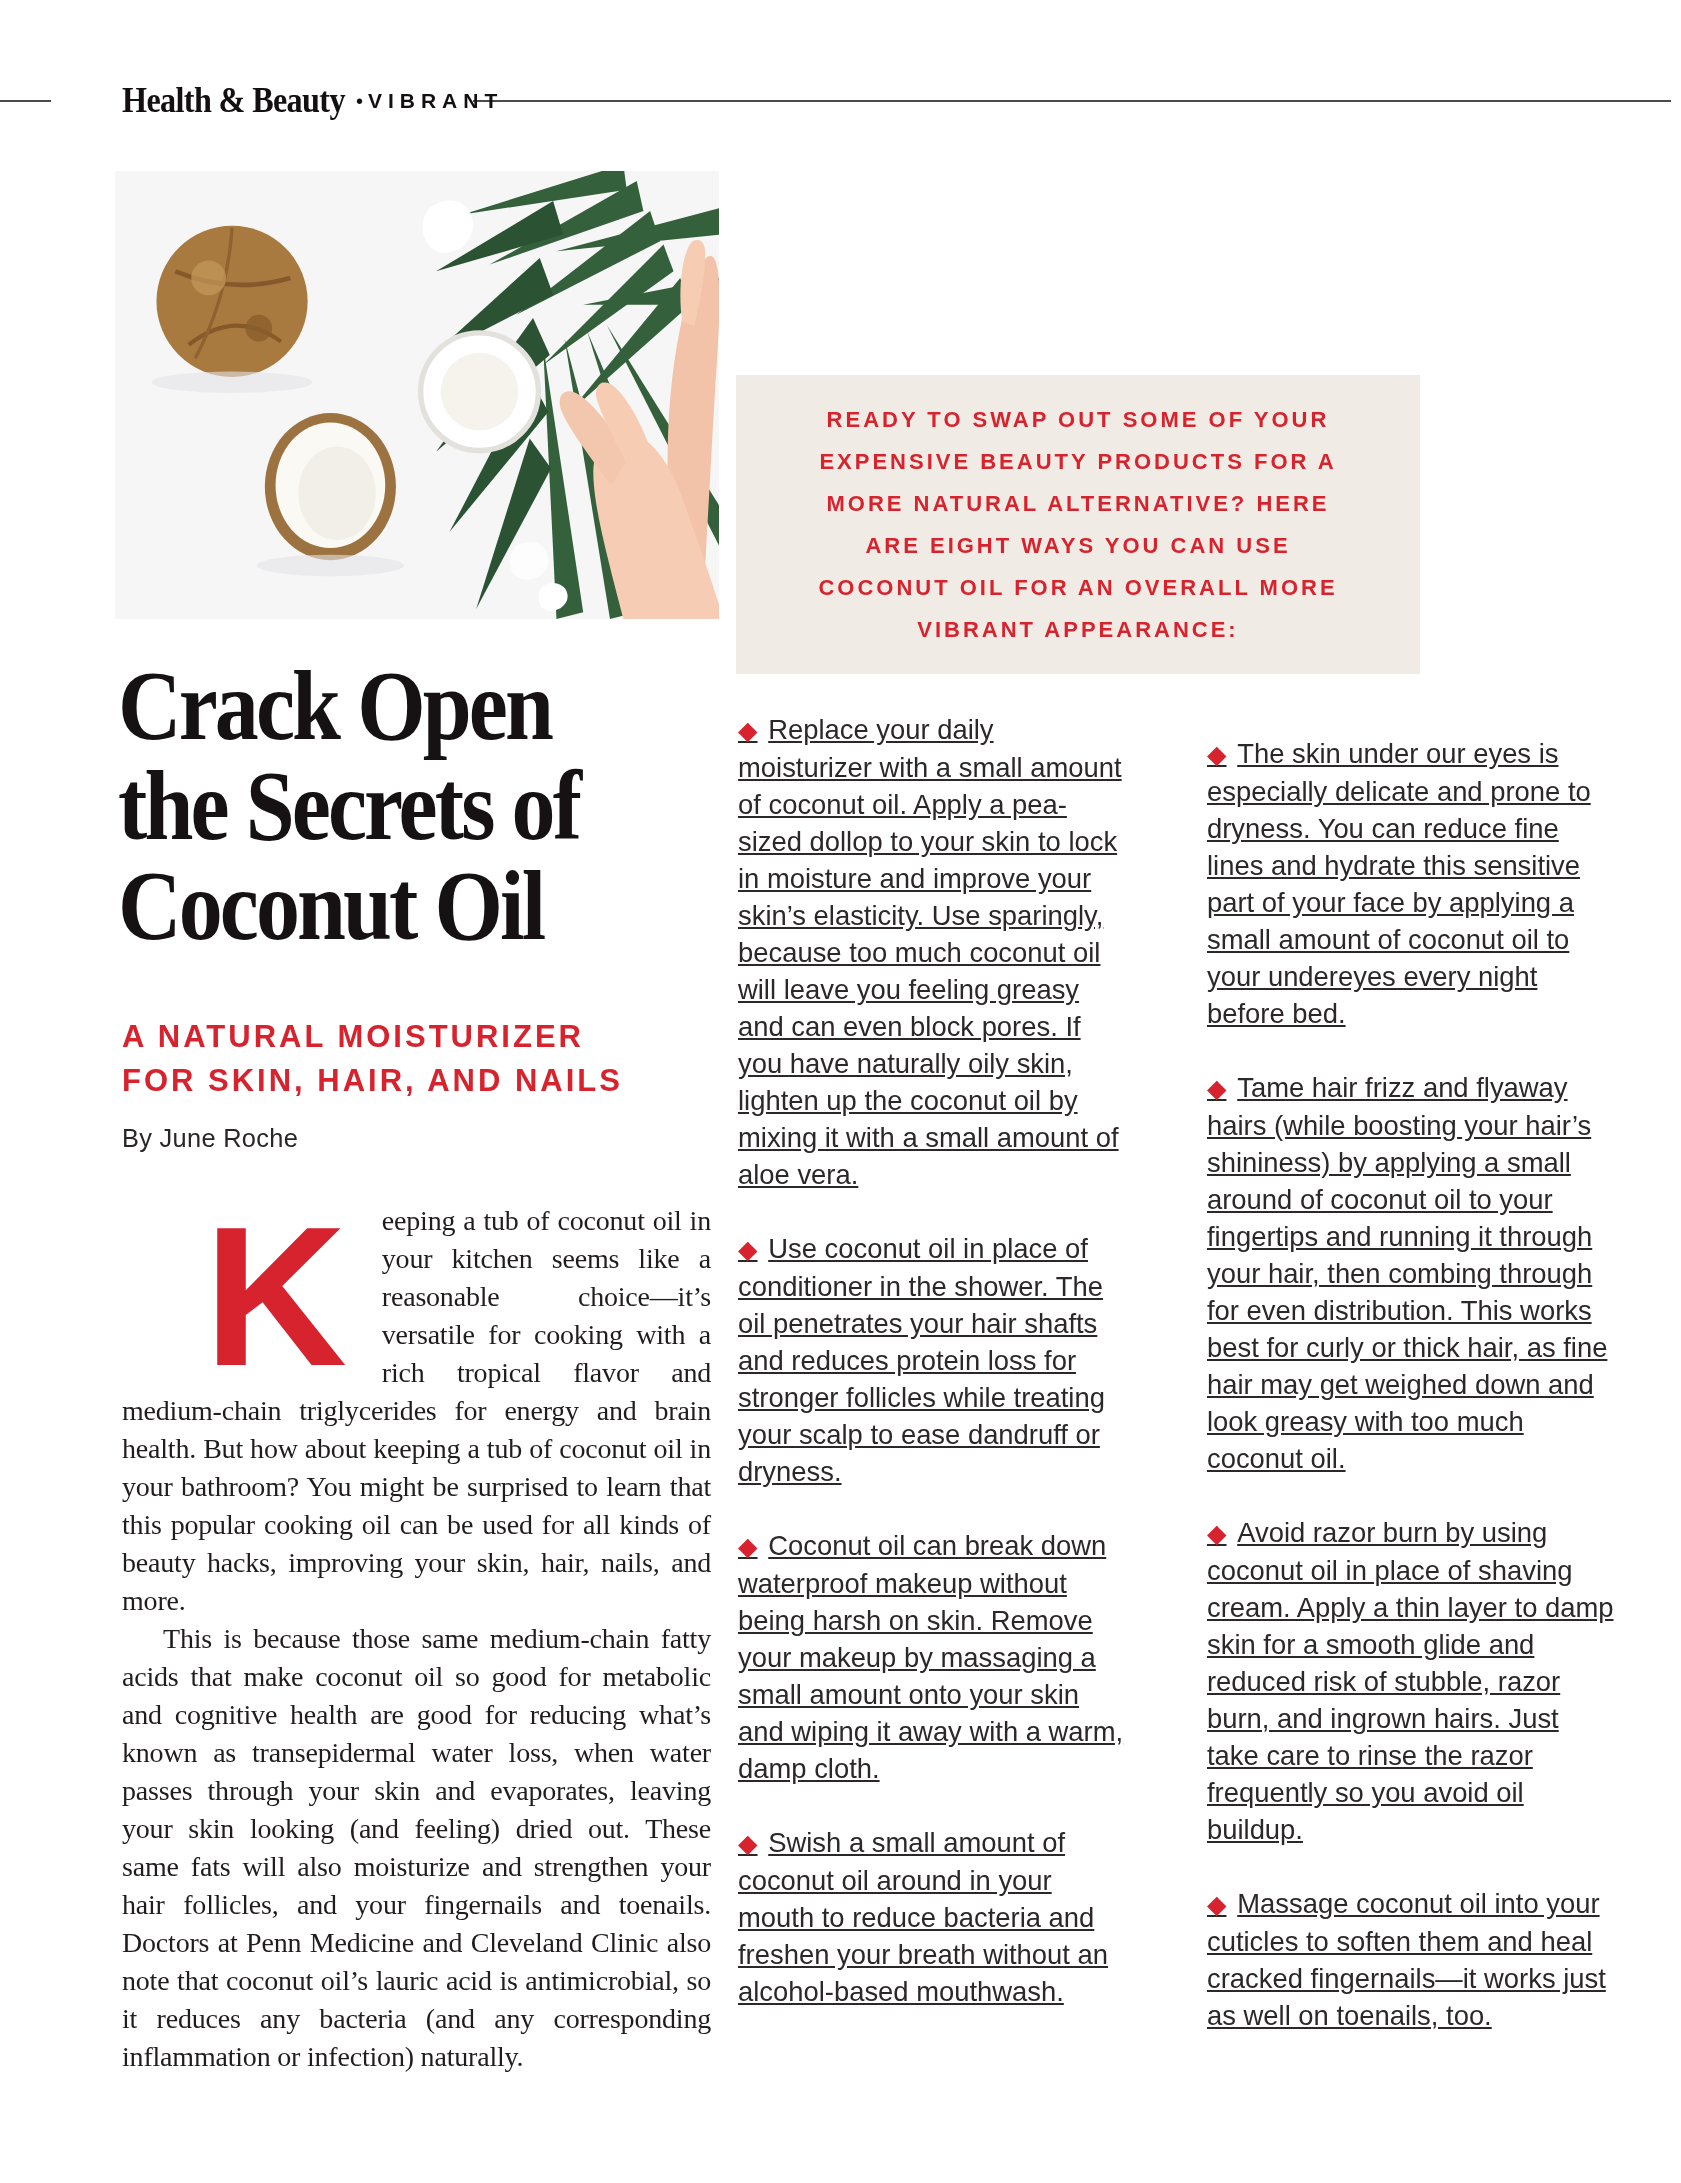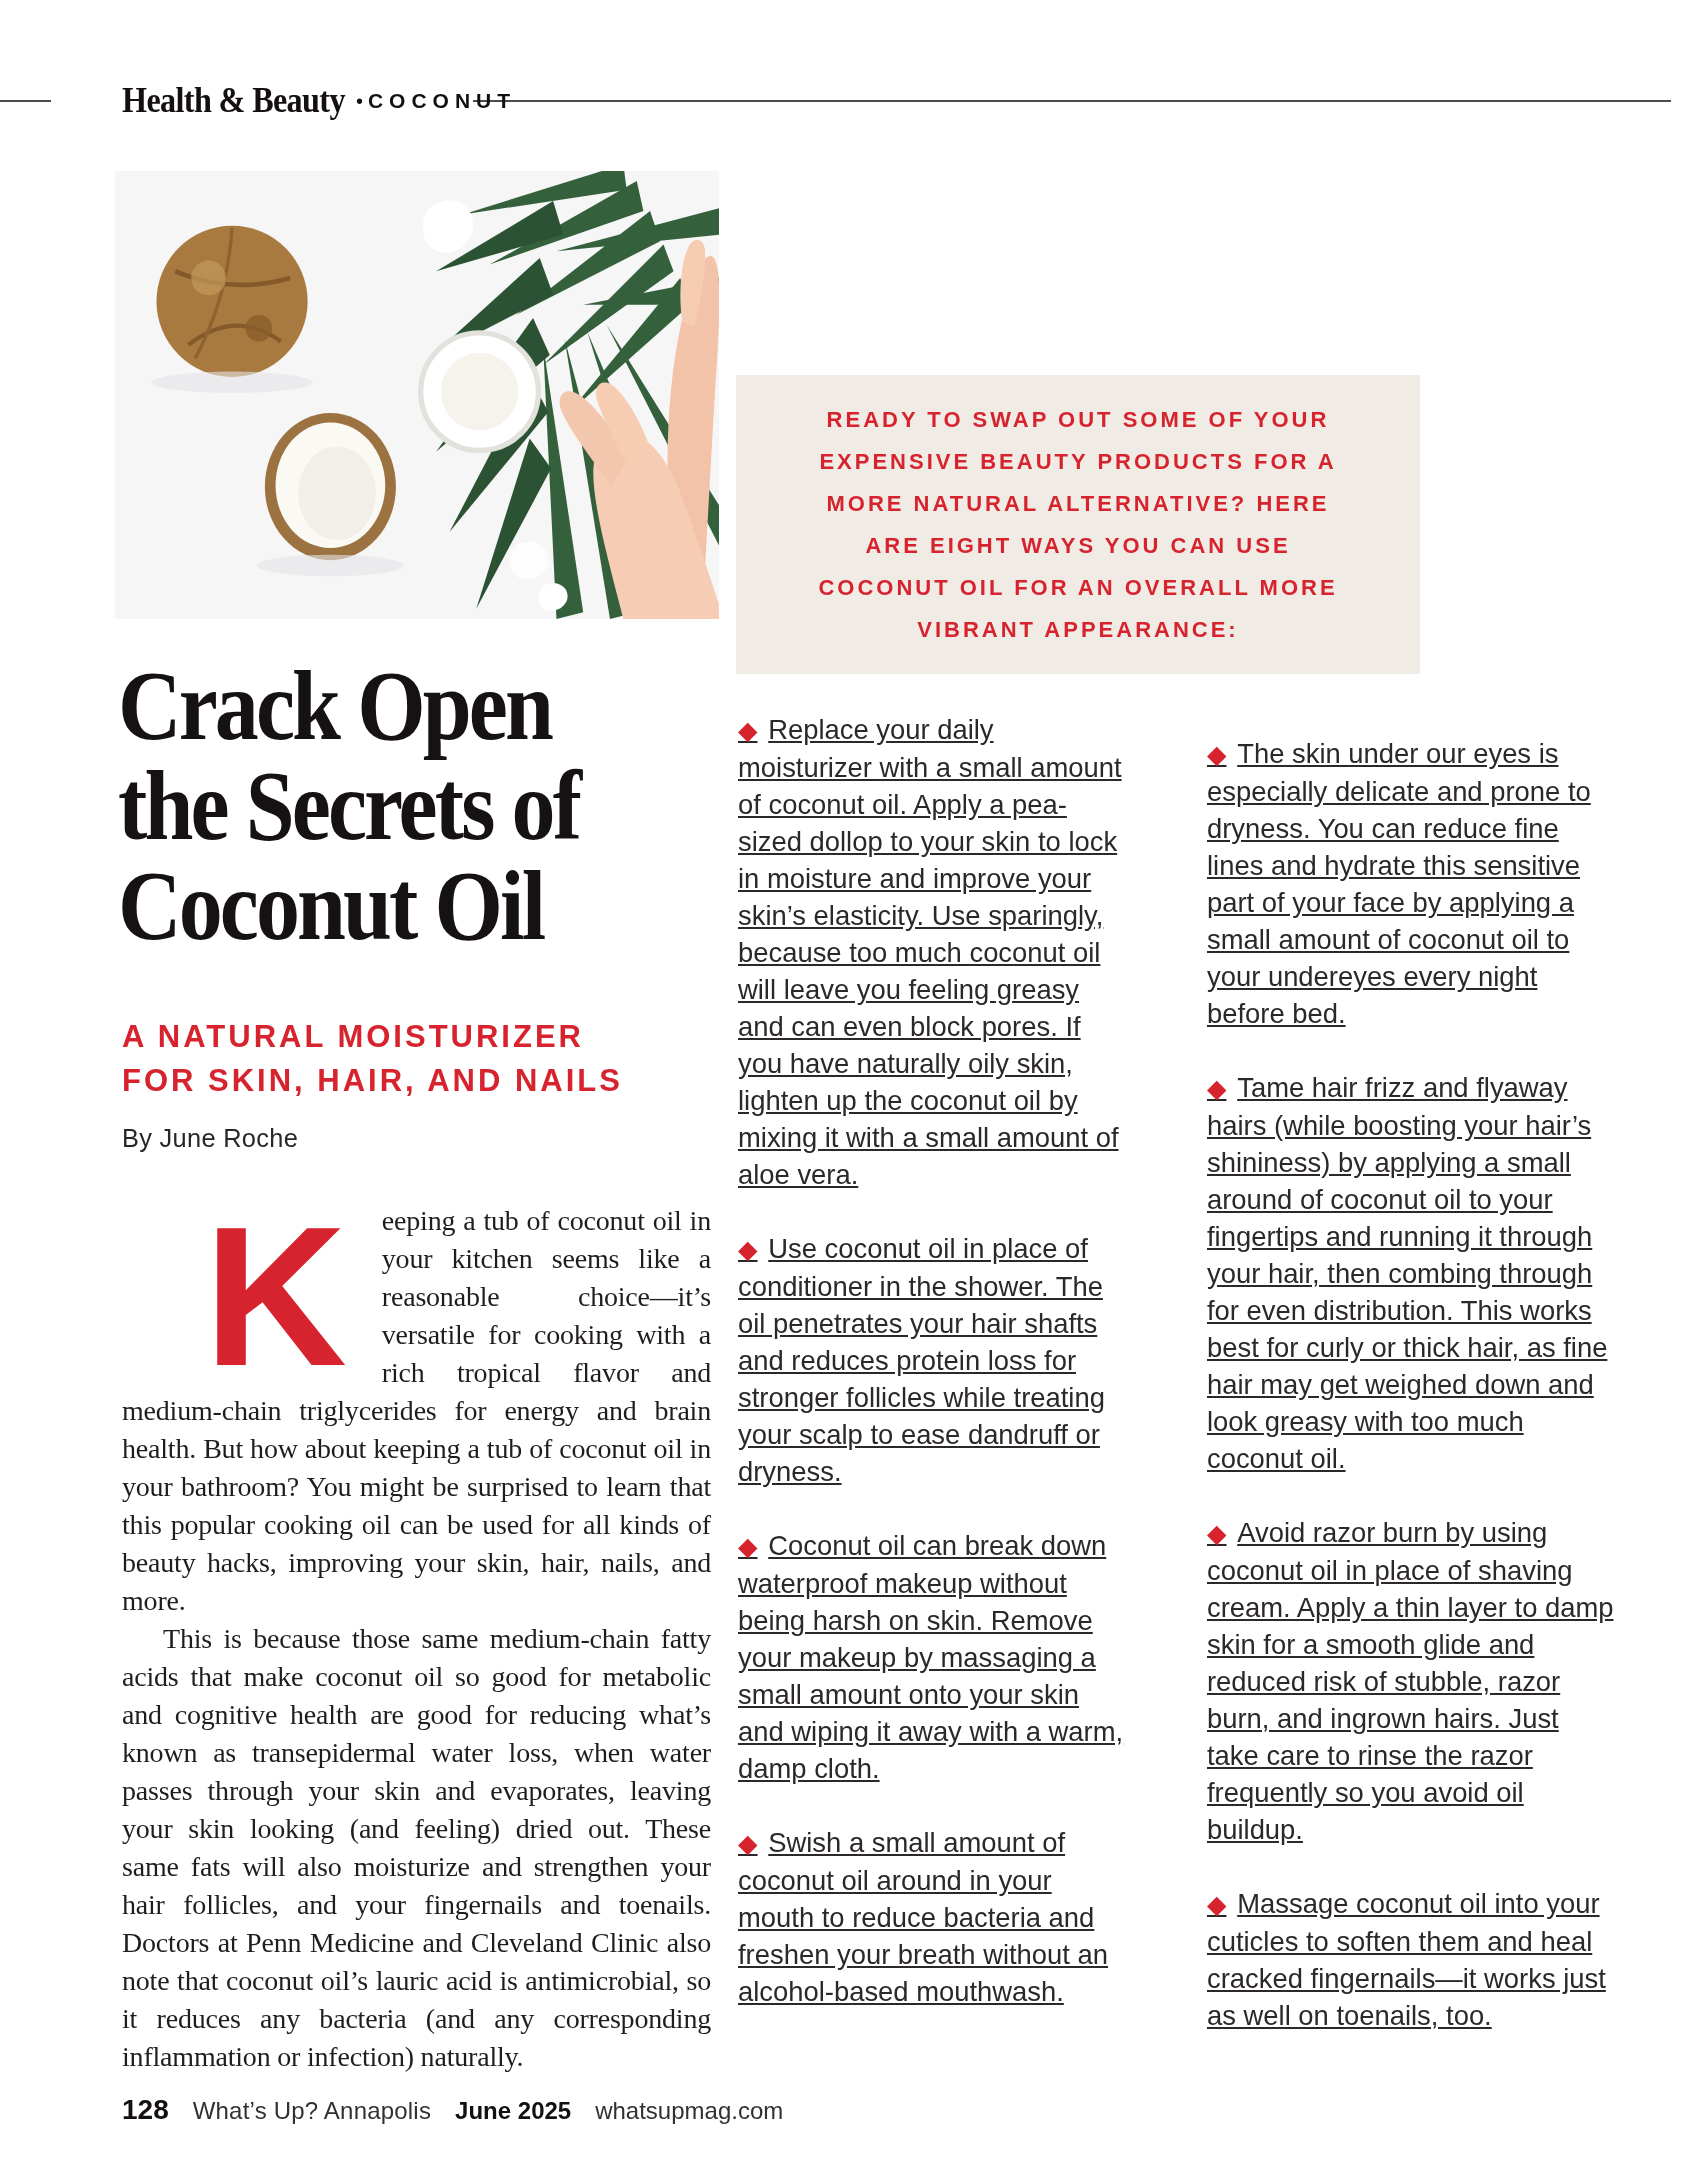--- a/index.html
+++ b/index.html
@@ -113,21 +113,21 @@
 </head>
 <body>
 
 <div class="page">
 
   <div class="rule rule-left"></div>
   <div class="rule rule-right"></div>
   <div class="kicker">
     <span class="section">Health &amp; Beauty</span>
     <span class="dot">•</span>
-    <span class="category">COCONUT</span>
+    <span class="category">VIBRANT</span>
   </div>
 
   <div class="photo">
     <svg viewBox="0 0 903 670" preserveAspectRatio="none">
       <rect width="903" height="670" fill="#f3f3f5"></rect>
       <rect width="903" height="670" fill="#ffffff" opacity="0.25"></rect>
 
       <g fill="#35603c">
         <path d="M760,-10 L520,65 L765,28 Z"></path>
         <path d="M780,15 L560,140 L790,60 Z"></path>
@@ -209,21 +209,15 @@
     <p class="tip"><span class="diamond">◆</span><span>Swish a small amount of coconut oil around in your mouth to reduce bacteria and freshen your breath without an alcohol-based mouthwash.</span></p>
   </div>
 
   <div class="tips tips-col2">
     <p class="tip"><span class="diamond">◆</span><span>The skin under our eyes is especially delicate and prone to dryness. You can reduce fine lines and hydrate this sensitive part of your face by applying a small amount of coconut oil to your undereyes every night before bed.</span></p>
     <p class="tip"><span class="diamond">◆</span><span>Tame hair frizz and flyaway hairs (while boosting your hair’s shininess) by applying a small around of coconut oil to your fingertips and running it through your hair, then combing through for even distribution. This works best for curly or thick hair, as fine hair may get weighed down and look greasy with too much coconut oil.</span></p>
     <p class="tip"><span class="diamond">◆</span><span>Avoid razor burn by using coconut oil in place of shaving cream. Apply a thin layer to damp skin for a smooth glide and reduced risk of stubble, razor burn, and ingrown hairs. Just take care to rinse the razor frequently so you avoid oil buildup.</span></p>
     <p class="tip"><span class="diamond">◆</span><span>Massage coconut oil into your cuticles to soften them and heal cracked fingernails—it works just as well on toenails, too.</span></p>
   </div>
 
-  <div class="footer">
-    <span class="pagenum">128</span>
-    <span class="mag">What’s Up? Annapolis</span>
-    <span class="issue">June 2025</span>
-    <span class="site">whatsupmag.com</span>
-  </div>
 
 </div>
 
 
 </body></html>

